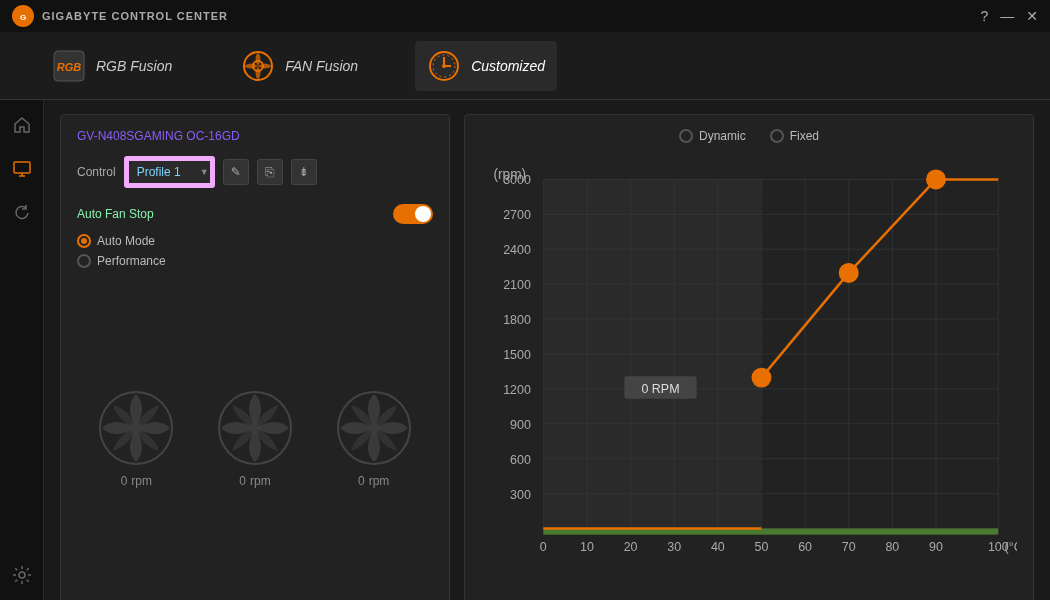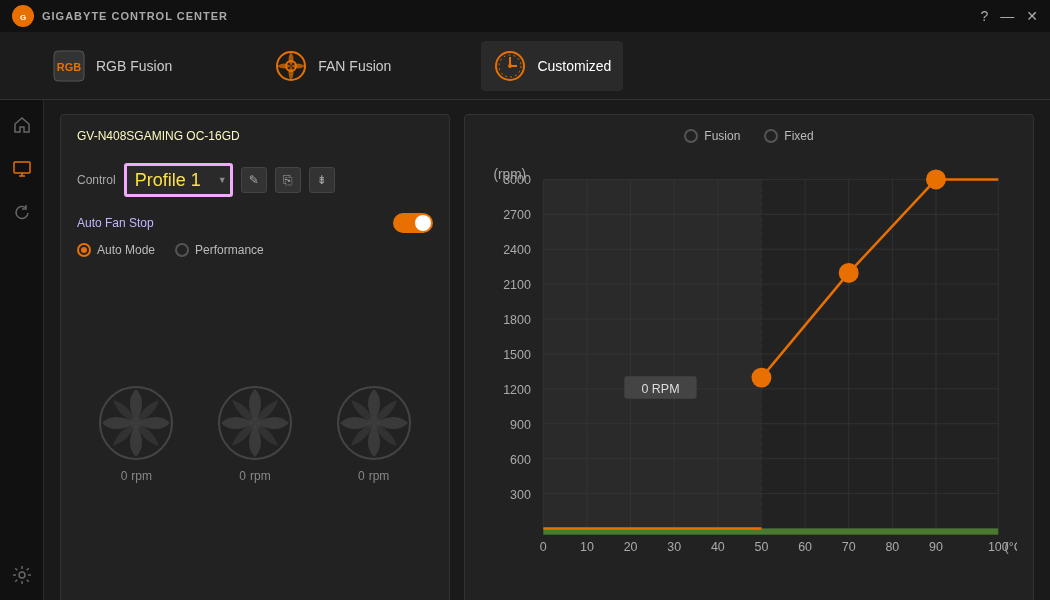--- a/index.html
+++ b/index.html
@@ -52,22 +52,23 @@
       font-size: 14px;
     }
 
     
     .topnav {
       display: flex;
       align-items: center;
       background: #1c1c1c;
       height: 68px;
       padding: 0 40px;
-      gap: 78px;
+      gap: 45px;
       border-bottom: 1px solid #333;
+      font-style: italic;
     }
     .nav-item {
       display: flex;
       align-items: center;
       gap: 10px;
       cursor: pointer;
       padding: 8px 12px;
       border-radius: 4px;
     }
     .nav-item.active {
@@ -133,41 +134,41 @@
       width: 390px;
       background: #222;
       border-radius: 4px;
       border: 1px solid #333;
       padding: 14px 16px;
       display: flex;
       flex-direction: column;
     }
     .panel-title {
       font-size: 12px;
-      color: #fef9c3;
-      margin-bottom: 20px;
+      color: #8b5cf6;
+      margin-bottom: 13px;
     }
     .profiles-row {
       display: flex;
       align-items: center;
       gap: 8px;
       margin-bottom: 16px;
     }
     .profiles-label {
       color: #aaa;
       font-size: 12px;
     }
     .profile-select {
       background: #2a2a2a;
-      border: 3px solid #f0abfc;
-      color: #fde047;
+      border: 5px solid #f0abfc;
+      color: #7dd3fc;
       padding: 4px 28px 4px 8px;
       border-radius: 3px;
       appearance: none;
-      font-size: 18px;
+      font-size: 12px;
       cursor: pointer;
       position: relative;
     }
     .select-wrapper {
       position: relative;
       display: inline-block;
     }
     .select-wrapper::after {
       content: '▼';
       position: absolute;
@@ -192,21 +193,21 @@
       font-size: 12px;
     }
 
     .auto-fan-row {
       display: flex;
       align-items: center;
       justify-content: space-between;
       margin-bottom: 10px;
     }
     .auto-fan-label {
-      color: #c4b5fd;
+      color: #86efac;
       font-size: 12px;
     }
     .toggle {
       width: 40px;
       height: 20px;
       background: #e87000;
       border-radius: 10px;
       position: relative;
       cursor: pointer;
     }
@@ -216,22 +217,22 @@
       right: 2px;
       top: 2px;
       width: 16px;
       height: 16px;
       background: white;
       border-radius: 50%;
     }
 
     .radio-group {
       display: flex;
-      flex-direction: row;
-      gap: 20px;
+      flex-direction: column;
+      gap: 6px;
       margin-bottom: 16px;
     }
     .radio-item {
       display: flex;
       align-items: center;
       gap: 6px;
       cursor: pointer;
     }
     .radio-dot {
       width: 14px;
@@ -499,21 +500,21 @@
               <span>rpm</span>
             </div>
           </div>
         </div>
       </div>
 
       <div class="right-panel">
         <div class="mode-row">
           <div class="mode-item">
             <div class="mode-radio"></div>
-            <span class="mode-label">Fusion</span>
+            <span class="mode-label">Dynamic</span>
           </div>
           <div class="mode-item">
             <div class="mode-radio"></div>
             <span class="mode-label">Fixed</span>
           </div>
         </div>
 
         <div class="chart-area">
           <svg width="100%" height="100%" viewBox="0 0 430 350">
 

